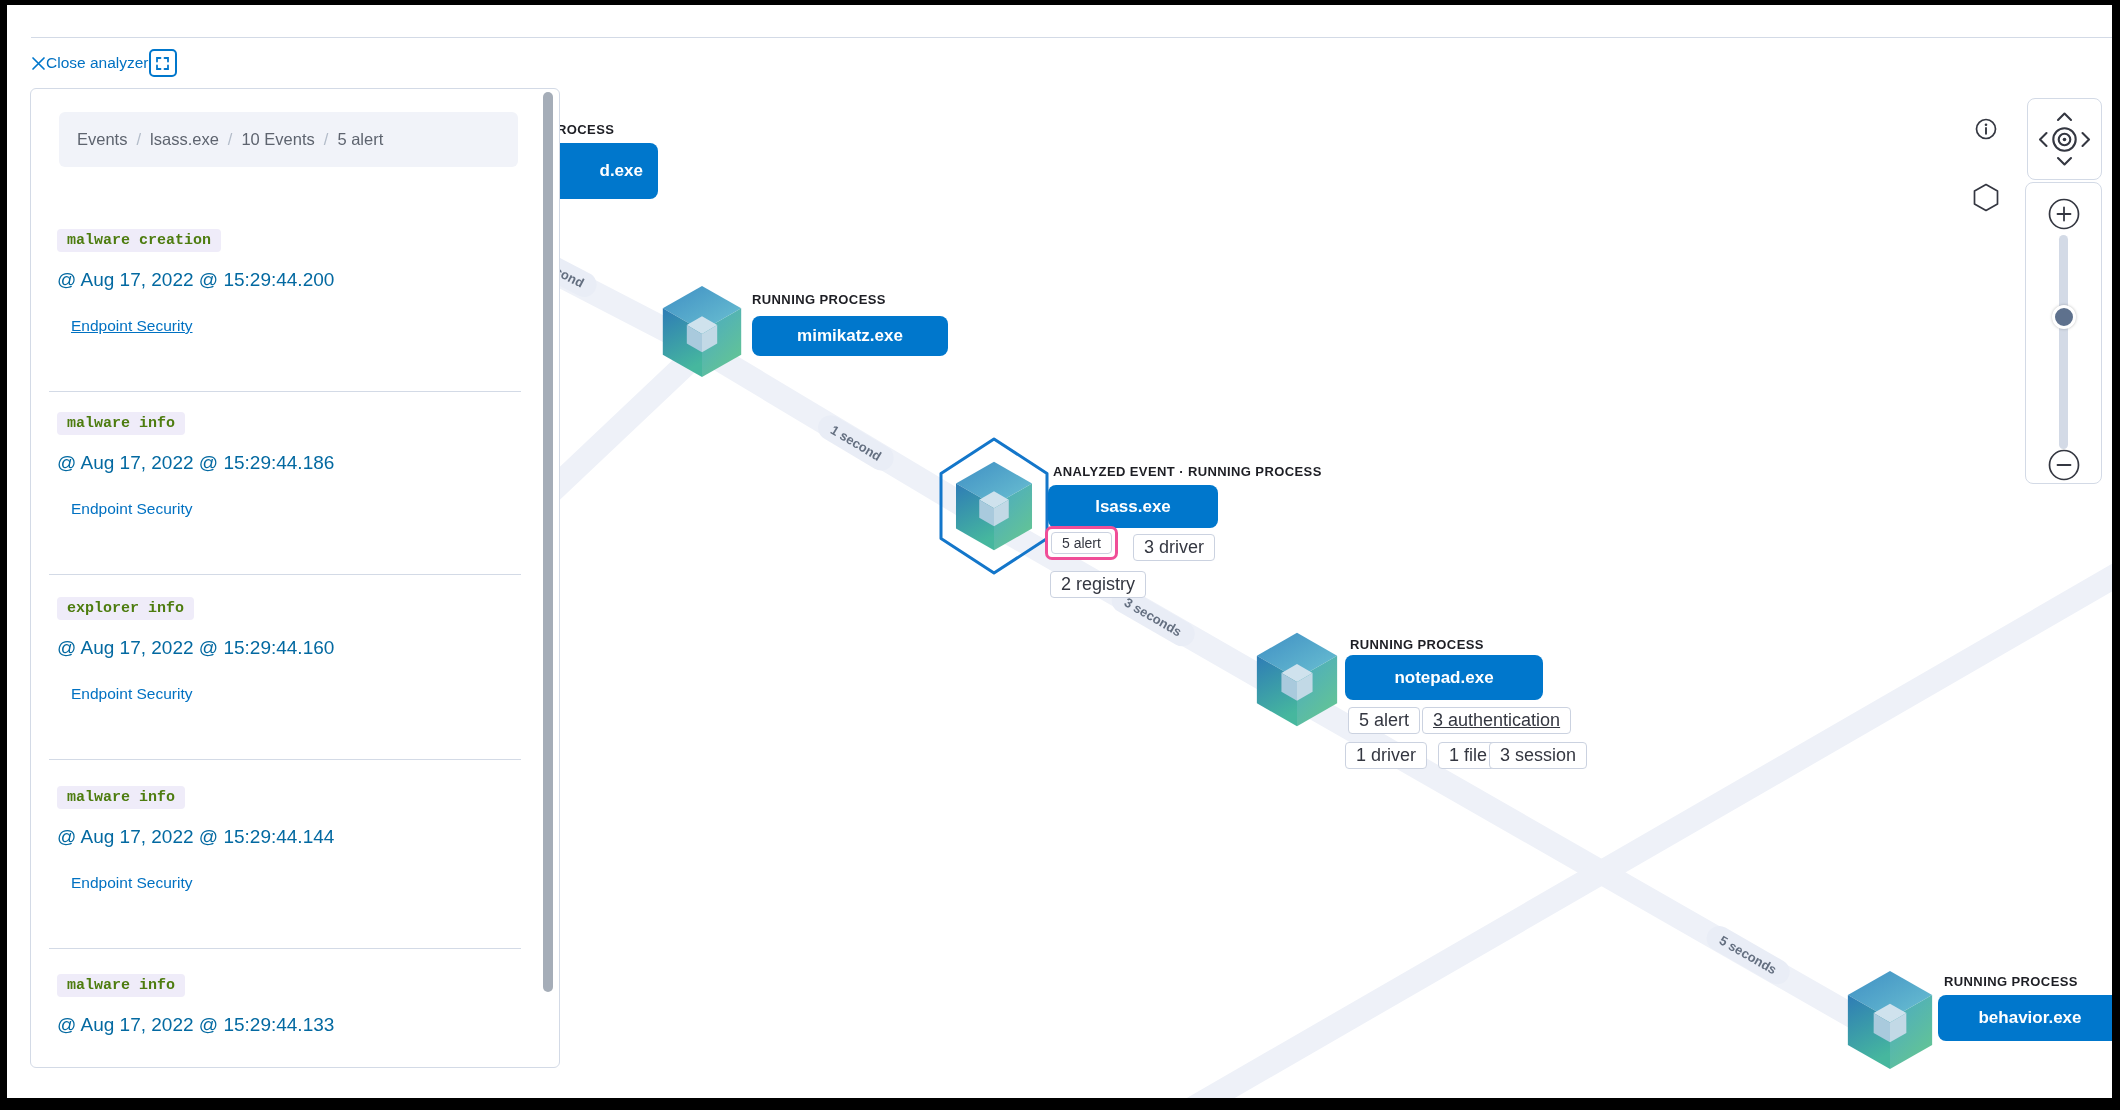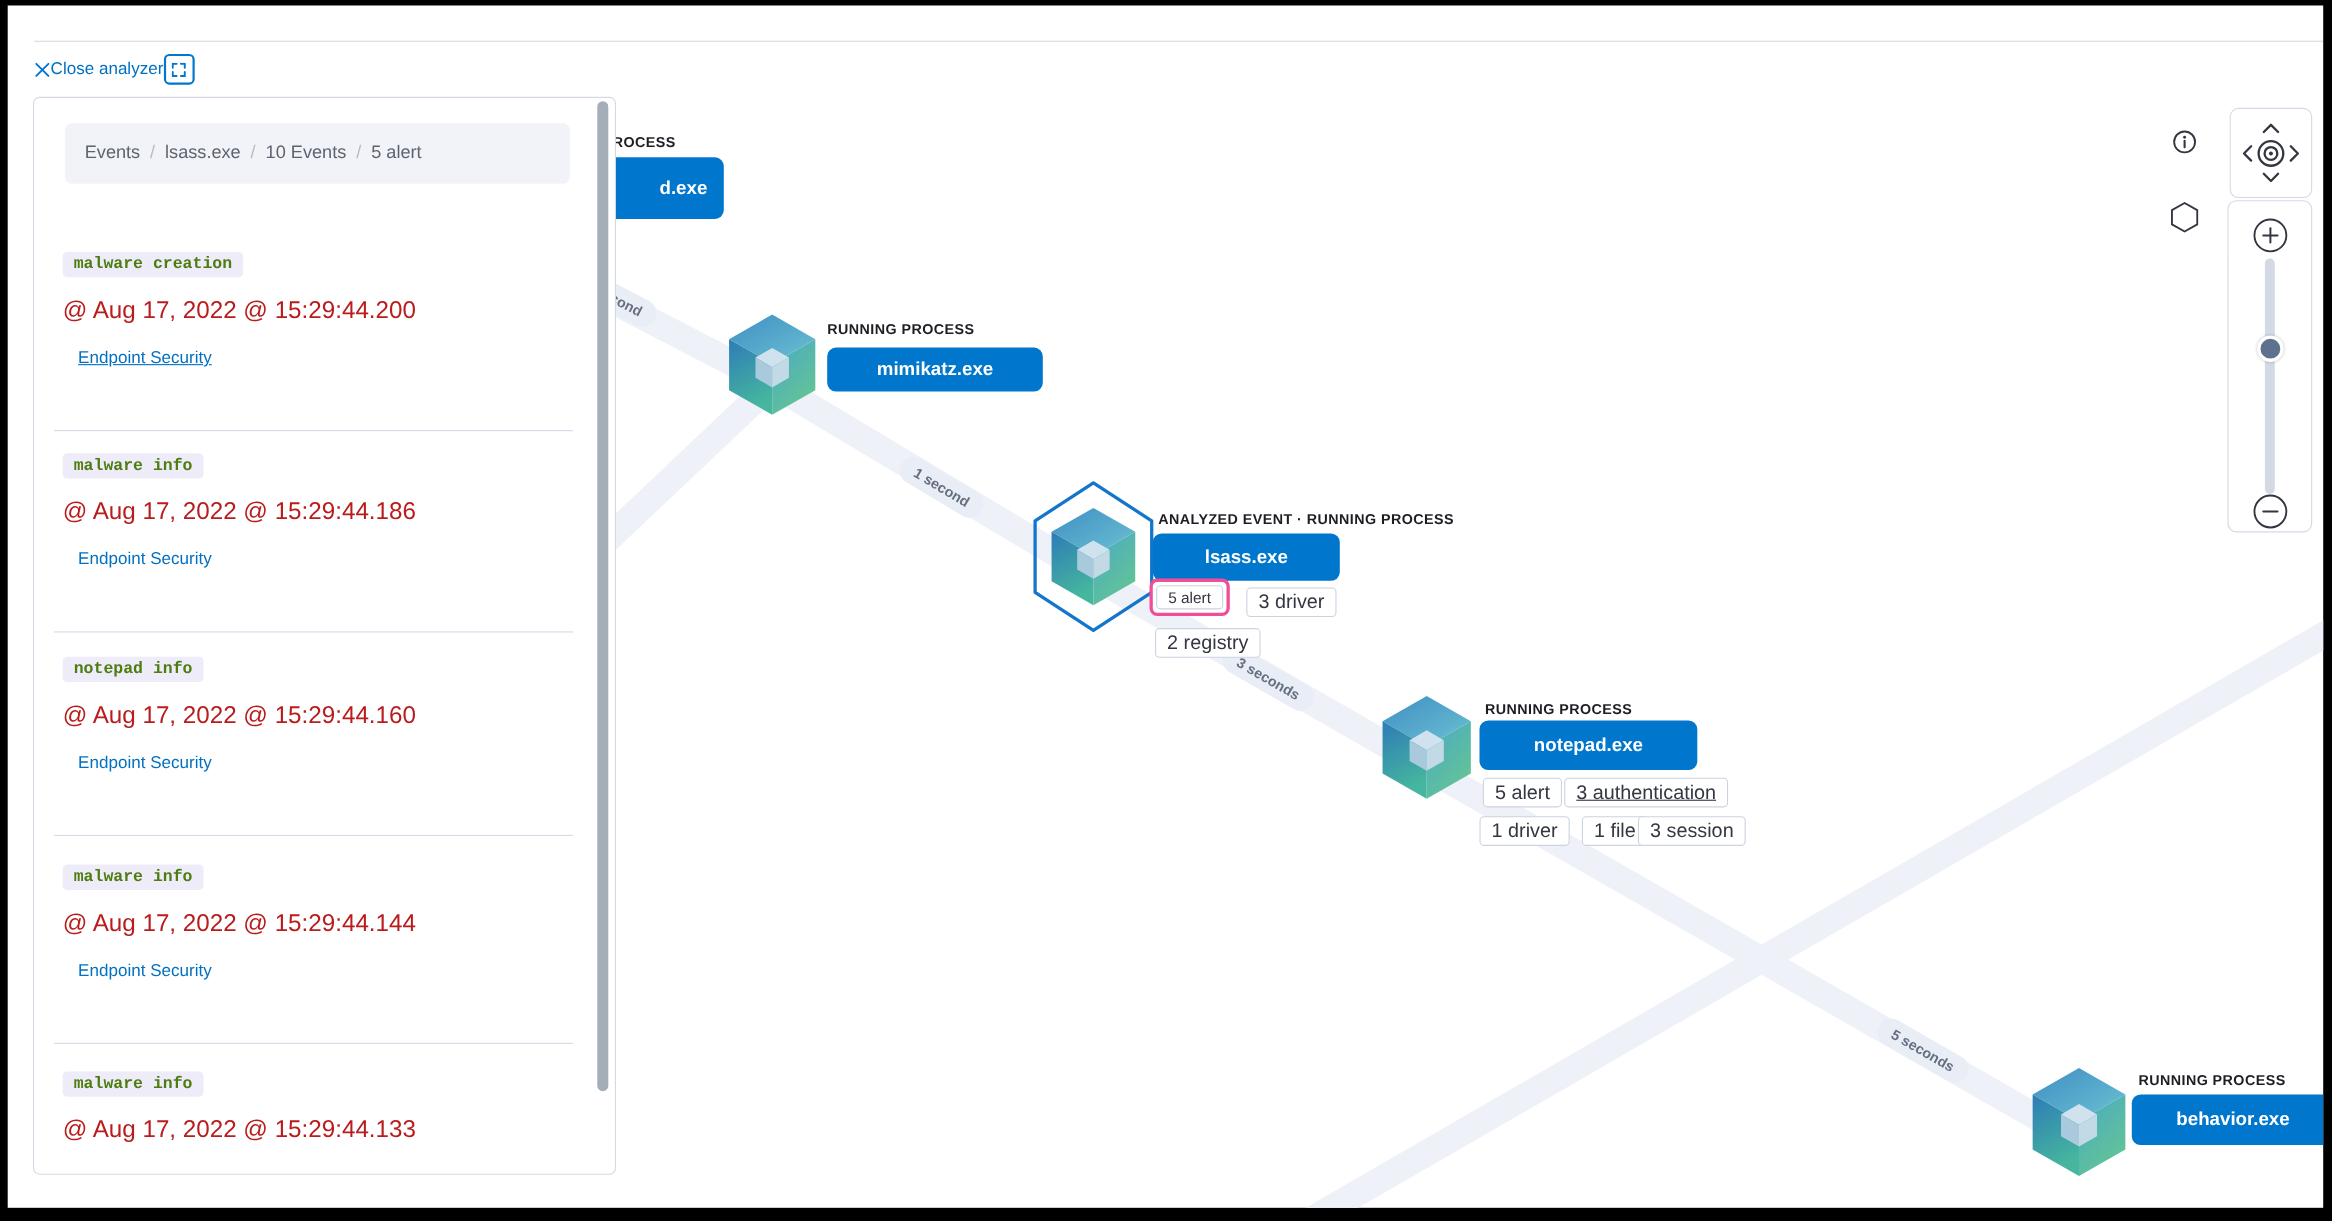--- a/index.html
+++ b/index.html
@@ -10,21 +10,21 @@
   #close-row{position:absolute;left:24px;top:44px;display:flex;align-items:center;z-index:20;}
   #close-label{color:#0071c2;font-size:15.5px;font-weight:500;}
   .icon-btn{display:flex;align-items:center;justify-content:center;}
   #fs-btn{width:24px;height:24px;border:2px solid #0077cc;border-radius:5px;}
   
   #panel{position:absolute;left:23px;top:83px;width:528px;height:978px;background:#fff;border:1px solid #d3dae6;border-radius:6px;z-index:10;overflow:hidden;}
   #breadcrumb{position:absolute;left:28px;top:23px;width:459px;height:55px;background:#f1f3f9;border-radius:6px;display:flex;align-items:center;padding-left:18px;box-sizing:border-box;font-size:16.5px;color:#5e646f;gap:9px;}
   #breadcrumb .sep{color:#b3bcc9;}
   .evt{position:absolute;left:0;width:100%;}
   .evt-badge{position:absolute;left:26px;top:0;font-family:"Liberation Mono",monospace;font-size:15px;font-weight:700;color:#4d7c0f;background:#efecf9;padding:3px 10px;border-radius:4px;white-space:nowrap;}
-  .evt-ts{position:absolute;left:26px;top:40px;font-size:22px;color:#b91c1c;white-space:nowrap;}
+  .evt-ts{position:absolute;left:26px;top:40px;font-size:19px;color:#0369a1;white-space:nowrap;}
   .evt-link{position:absolute;left:40px;top:88px;font-size:15.5px;font-weight:500;color:#0071c2;white-space:nowrap;cursor:pointer;}
   .evt-link.underlined{text-decoration:underline;}
   .evt-divider{position:absolute;left:18px;top:162px;width:472px;height:1px;background:#d3dae6;}
   #panel-scrollbar{position:absolute;left:512px;top:3px;width:10px;height:900px;background:#a5adb8;border-radius:5px;}
   
   .band{position:absolute;height:24px;background:#eef1f8;transform-origin:0 50%;z-index:1;}
   .band-label{position:absolute;background:#e9edf6;border-radius:14px;padding:5px 14px;font-size:13px;font-weight:700;color:#646f80;white-space:nowrap;z-index:2;}
   .cube{position:absolute;z-index:4;}
   .node-type{position:absolute;font-size:13px;font-weight:700;color:#1d1e24;letter-spacing:.4px;white-space:nowrap;z-index:5;}
   .node-pill{position:absolute;background:#0077cc;border-radius:8px;color:#fff;font-size:17px;font-weight:700;display:flex;align-items:center;justify-content:center;white-space:nowrap;z-index:5;cursor:pointer;}
@@ -167,21 +167,21 @@
       <a class="evt-link underlined">Endpoint Security</a>
       <div class="evt-divider"></div>
     </div>
     <div class="evt" style="top:323px;">
       <span class="evt-badge">malware info</span>
       <span class="evt-ts">@ Aug 17, 2022 @ 15:29:44.186</span>
       <a class="evt-link">Endpoint Security</a>
       <div class="evt-divider"></div>
     </div>
     <div class="evt" style="top:508px;">
-      <span class="evt-badge">notepad info</span>
+      <span class="evt-badge">explorer info</span>
       <span class="evt-ts">@ Aug 17, 2022 @ 15:29:44.160</span>
       <a class="evt-link">Endpoint Security</a>
       <div class="evt-divider"></div>
     </div>
     <div class="evt" style="top:697px;">
       <span class="evt-badge">malware info</span>
       <span class="evt-ts">@ Aug 17, 2022 @ 15:29:44.144</span>
       <a class="evt-link">Endpoint Security</a>
       <div class="evt-divider"></div>
     </div>

